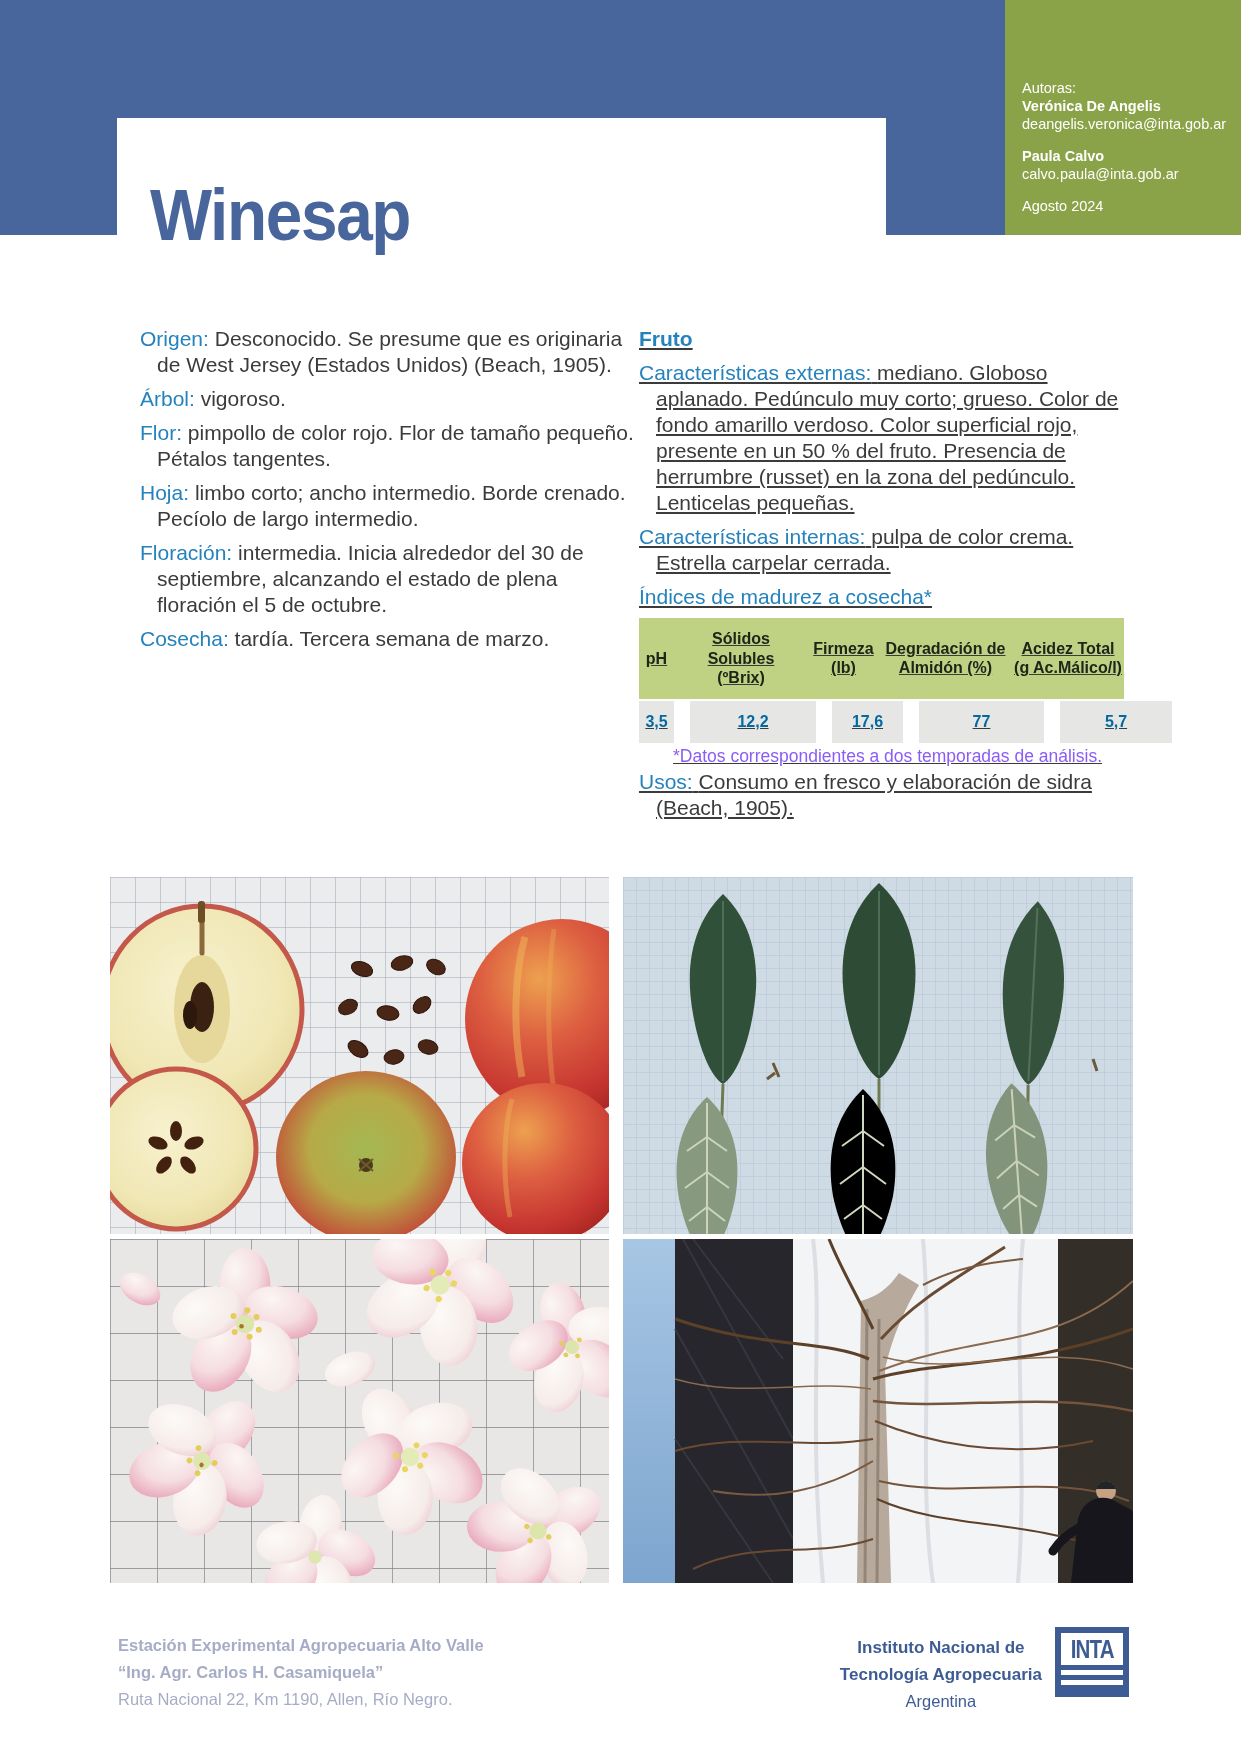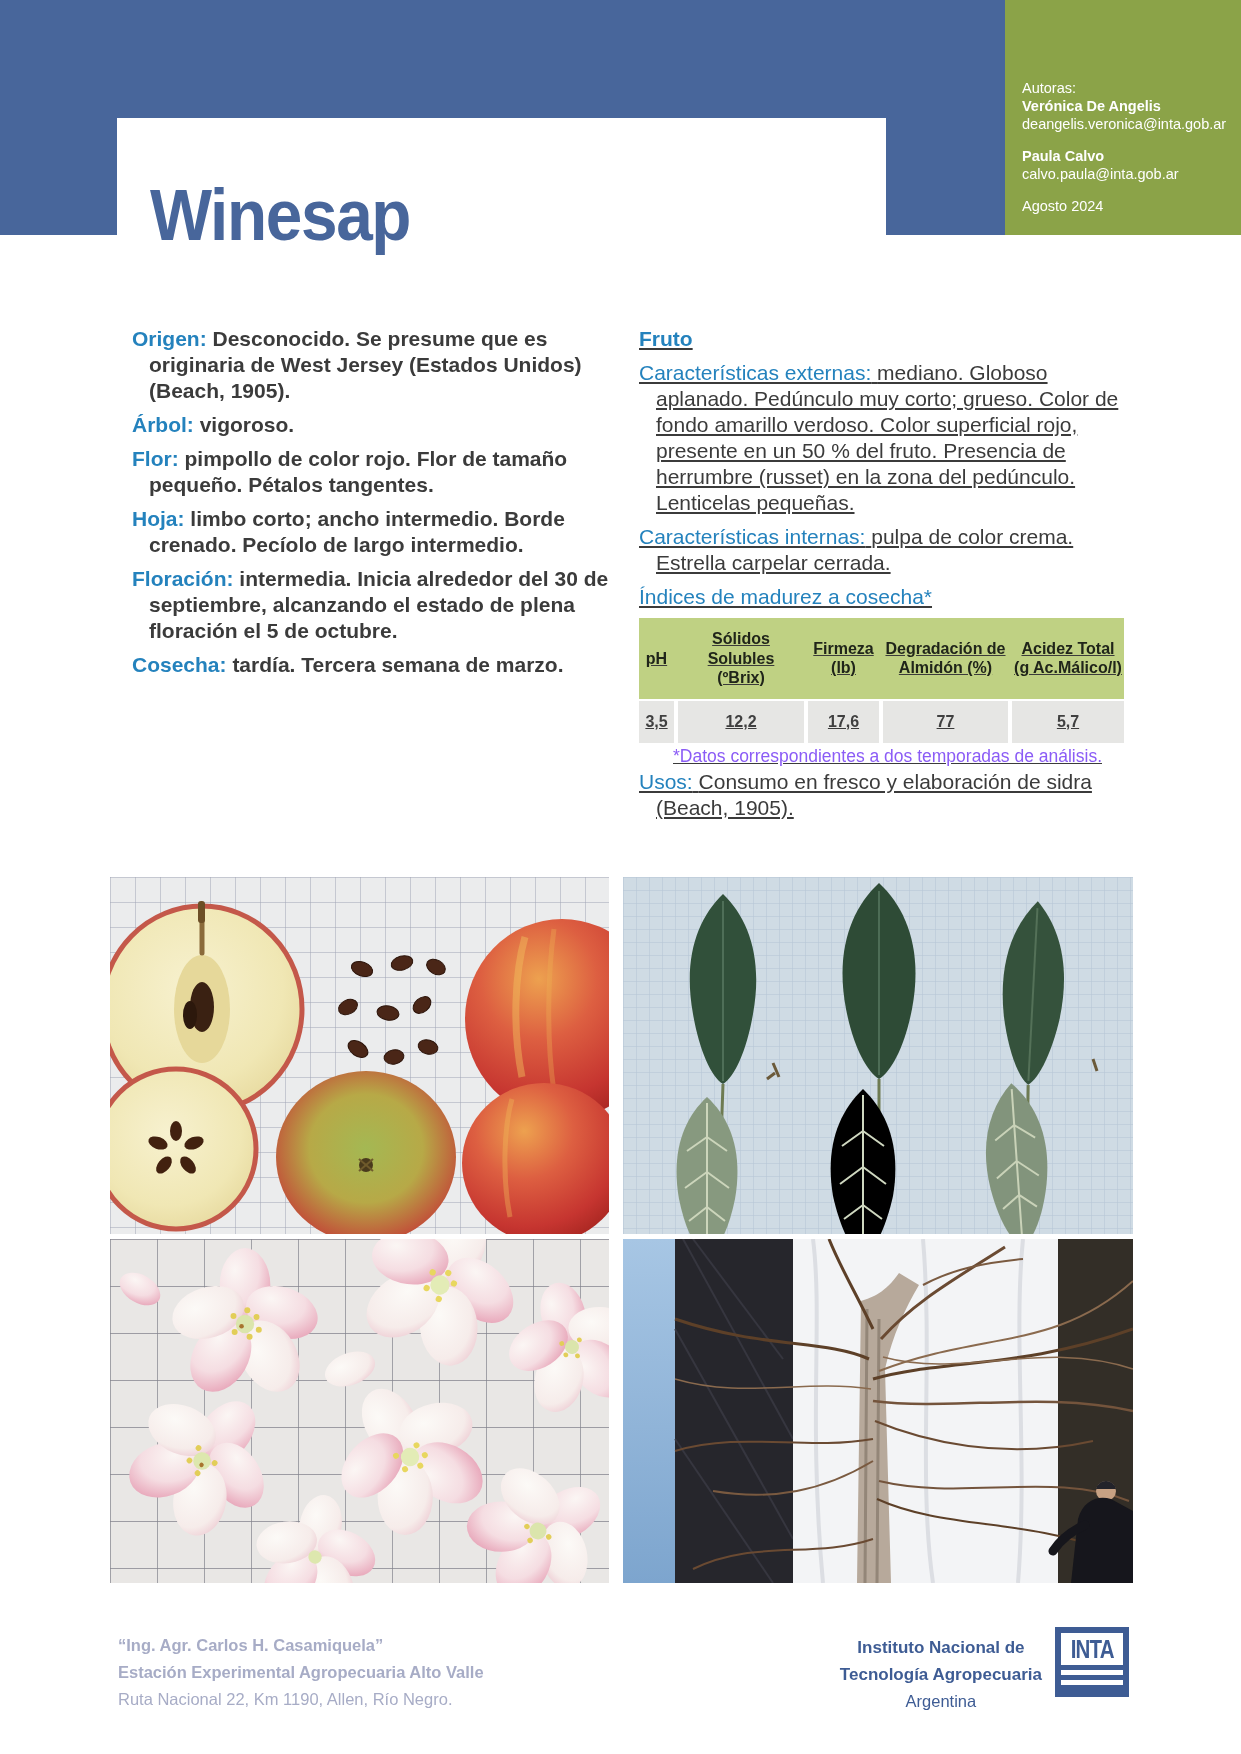--- a/index.html
+++ b/index.html
@@ -12,34 +12,34 @@
   .notch      { position:absolute; left:117px; top:118px; width:769px; height:117px; background:#ffffff; }
   .title      { position:absolute; left:150px; top:178px; font-size:73px; font-weight:bold; color:#48669b;
                 line-height:1; letter-spacing:-1.5px; transform:scaleX(0.9); transform-origin:left top; white-space:nowrap; }
 
   .authors { position:absolute; left:1022px; top:79px; width:212px; color:#ffffff; font-size:14.5px; line-height:18px; }
   .authors .grp { margin-bottom:14px; }
   .authors .nm { font-weight:bold; }
 
   
   .col { position:absolute; top:326px; font-size:21px; line-height:26px; color:#3b3b3b; }
-  .col-left  { left:132px; width:497px;font-weight:bold; }
+  .col-left  { left:140px; width:497px; }
   .col-right { left:639px; width:497px;text-decoration:underline; }
   .col p.item { margin:0 0 8px 17px; text-indent:-17px; }
   .lbl { color:#2482bd; }
   .sect { color:#2482bd; font-weight:bold; margin-bottom:8px; }
   .subhead { color:#2482bd; margin:0 0 8px 0; }
 
   
   .mtable { width:485px; margin:2px 0 0 0; }
   .mt-head { display:grid; grid-template-columns:35px 126px 71px 125px 112px; column-gap:4px;
              background:#bfd183; text-align:center; font-weight:bold; font-size:16px; line-height:19.5px;
              color:#20251a; padding:11px 0; align-items:center; }
-  .mt-row  { display:grid; grid-template-columns:35px 126px 71px 125px 112px; column-gap:4px;
-             margin-top:2px; text-align:center; font-weight:bold; font-size:16px; color:#404040; }
+  .mt-row  { display:grid; grid-template-columns:35px 126px 71px 125px 112px; column-gap:16px;
+             margin-top:2px; text-align:center; font-weight:bold; font-size:16px; color:#0369a1; }
   .mt-row > div { background:#e6e6e4; padding:8px 0; }
   .footnote { margin-top:0; font-size:17.5px; color:#8b5cf6;text-align:center; }
   .usos { margin-top:10px; }
 
   
   .photos { position:absolute; left:110px; top:877px; width:1023px; height:706px; }
   .photo { position:absolute; display:block; }
   #ph-apples   { left:0;     top:0;     }
   #ph-leaves   { left:513px; top:0;     }
   #ph-flowers  { left:0;     top:362px; }
@@ -439,22 +439,22 @@
       <g>
         <circle cx="483" cy="252" r="10" fill="#c7a183"></circle>
         <path d="M483,242 a10,10 0 0 1 10,8 l-20,0 a10,10 0 0 1 10,-8 Z" fill="#23232a"></path>
         <path d="M455,280 C460,262 474,256 488,260 L510,272 L510,344 L448,344 Z" fill="#16161c"></path>
         <path d="M462,286 C448,292 438,300 430,312" stroke="#16161c" stroke-width="9" fill="none" stroke-linecap="round"></path>
       </g>
     </svg>
   </div>
 
   <div class="foot-left">
+    <div class="b">Estación Experimental Agropecuaria Alto Valle</div>
     <div class="b">“Ing. Agr. Carlos H. Casamiquela”</div>
-    <div class="b">Estación Experimental Agropecuaria Alto Valle</div>
     <div>Ruta Nacional 22, Km 1190, Allen, Río Negro.</div>
   </div>
 
   <div class="foot-right">
     <div>Instituto Nacional de</div>
     <div>Tecnología Agropecuaria</div>
     <div class="reg">Argentina</div>
   </div>
 
   <div class="inta-logo">

